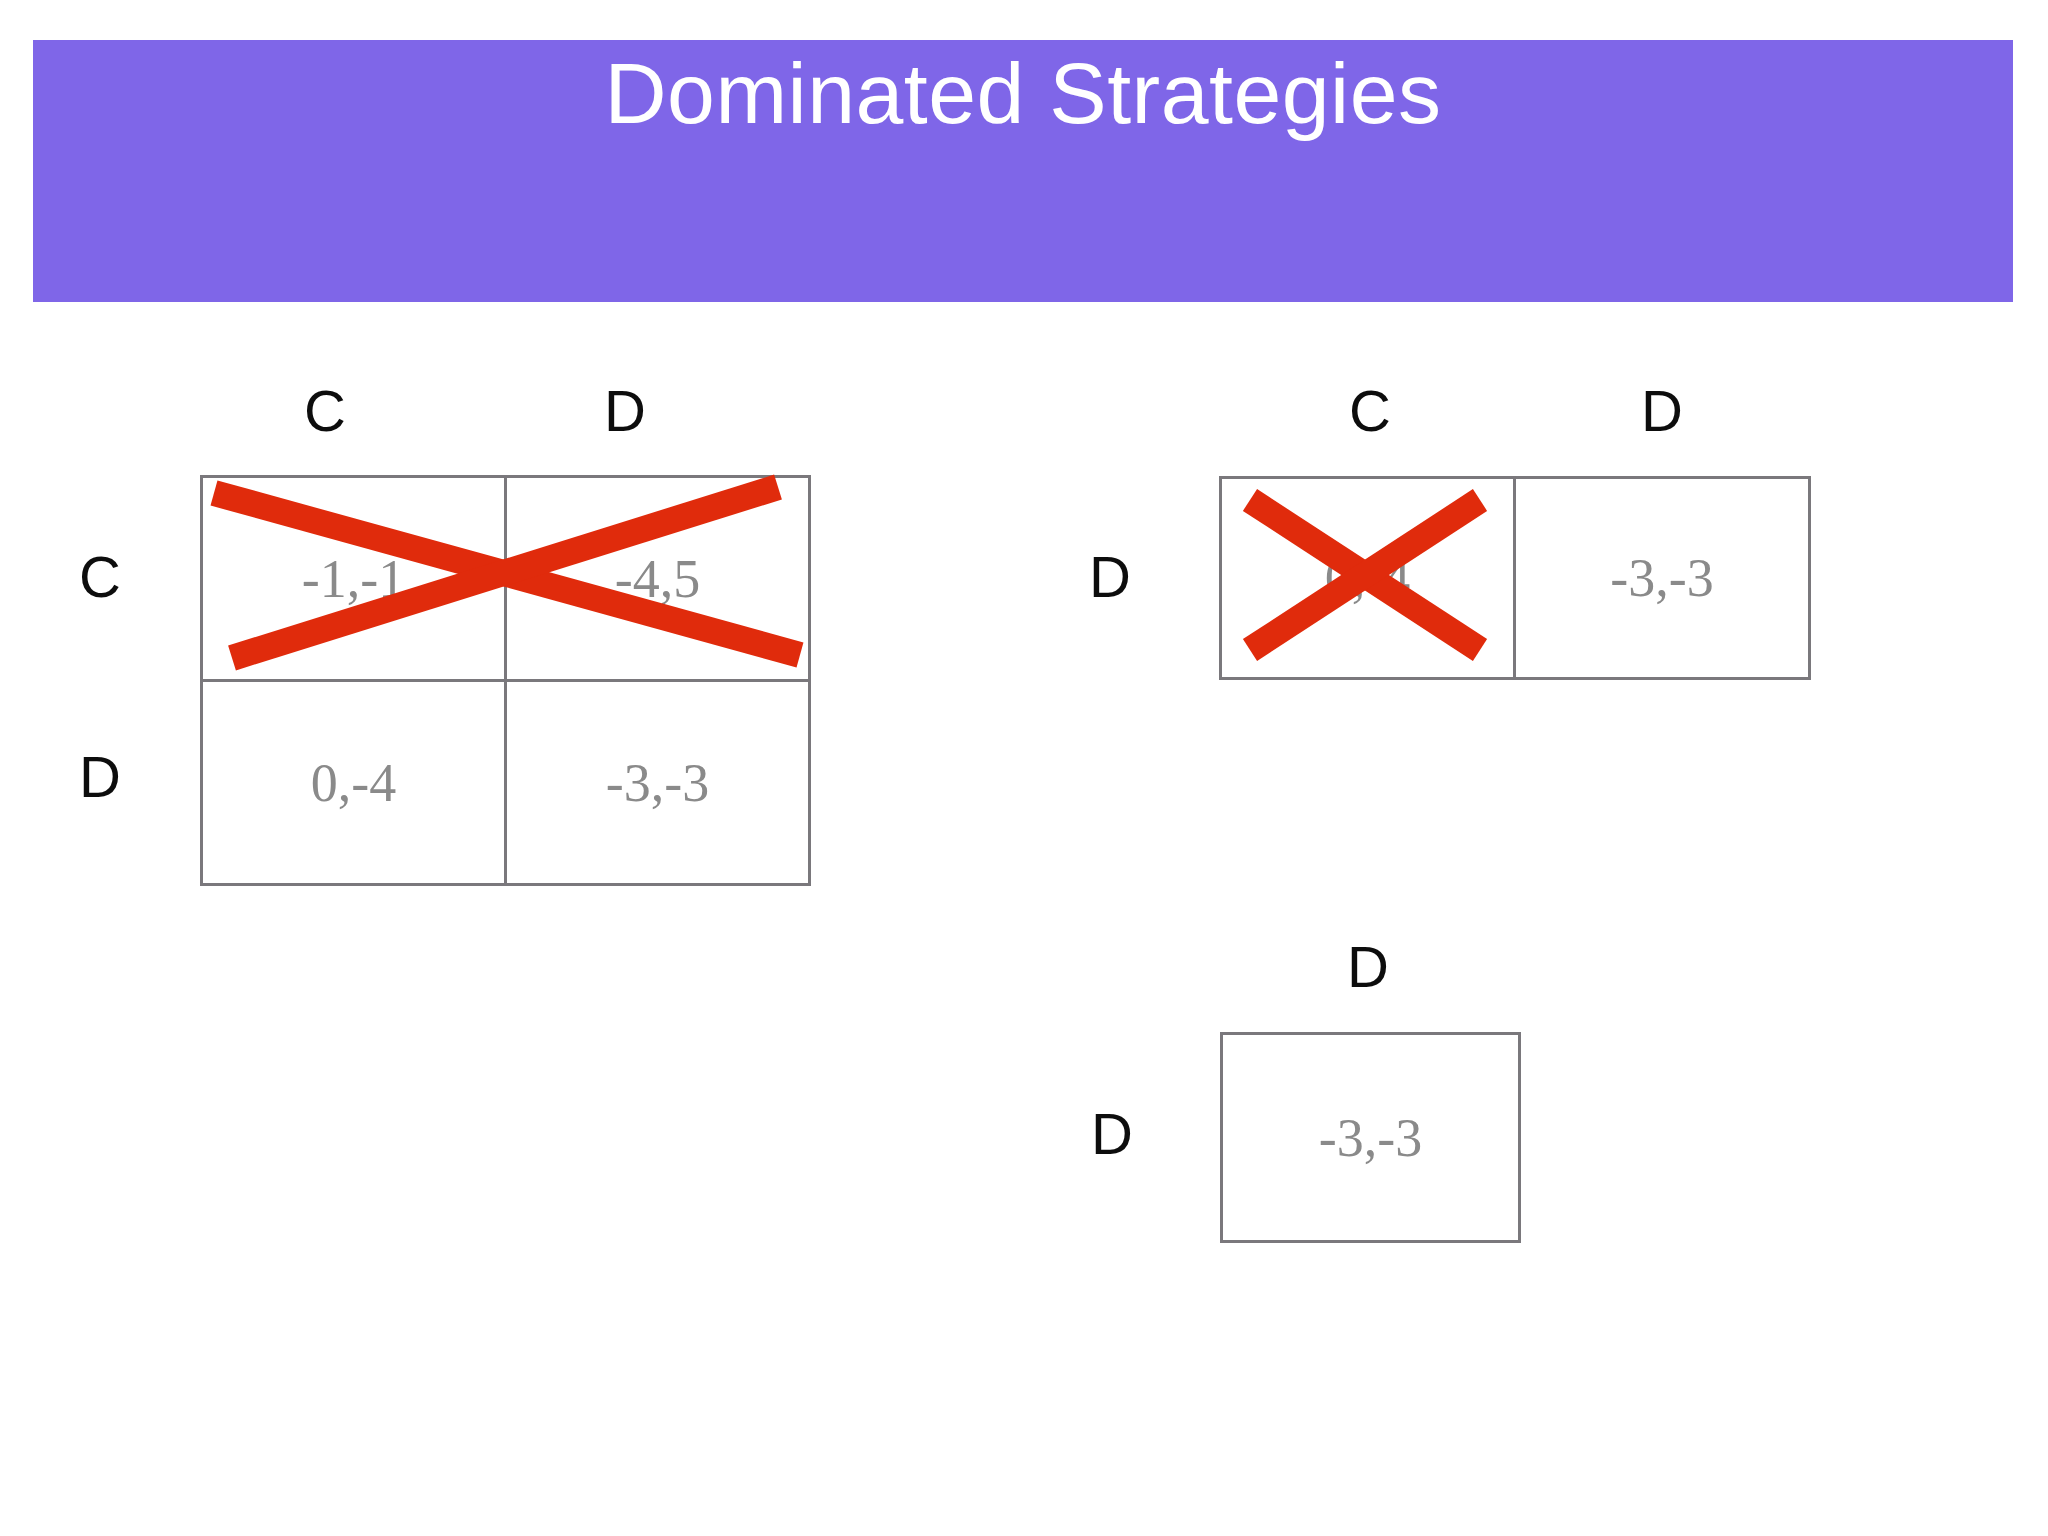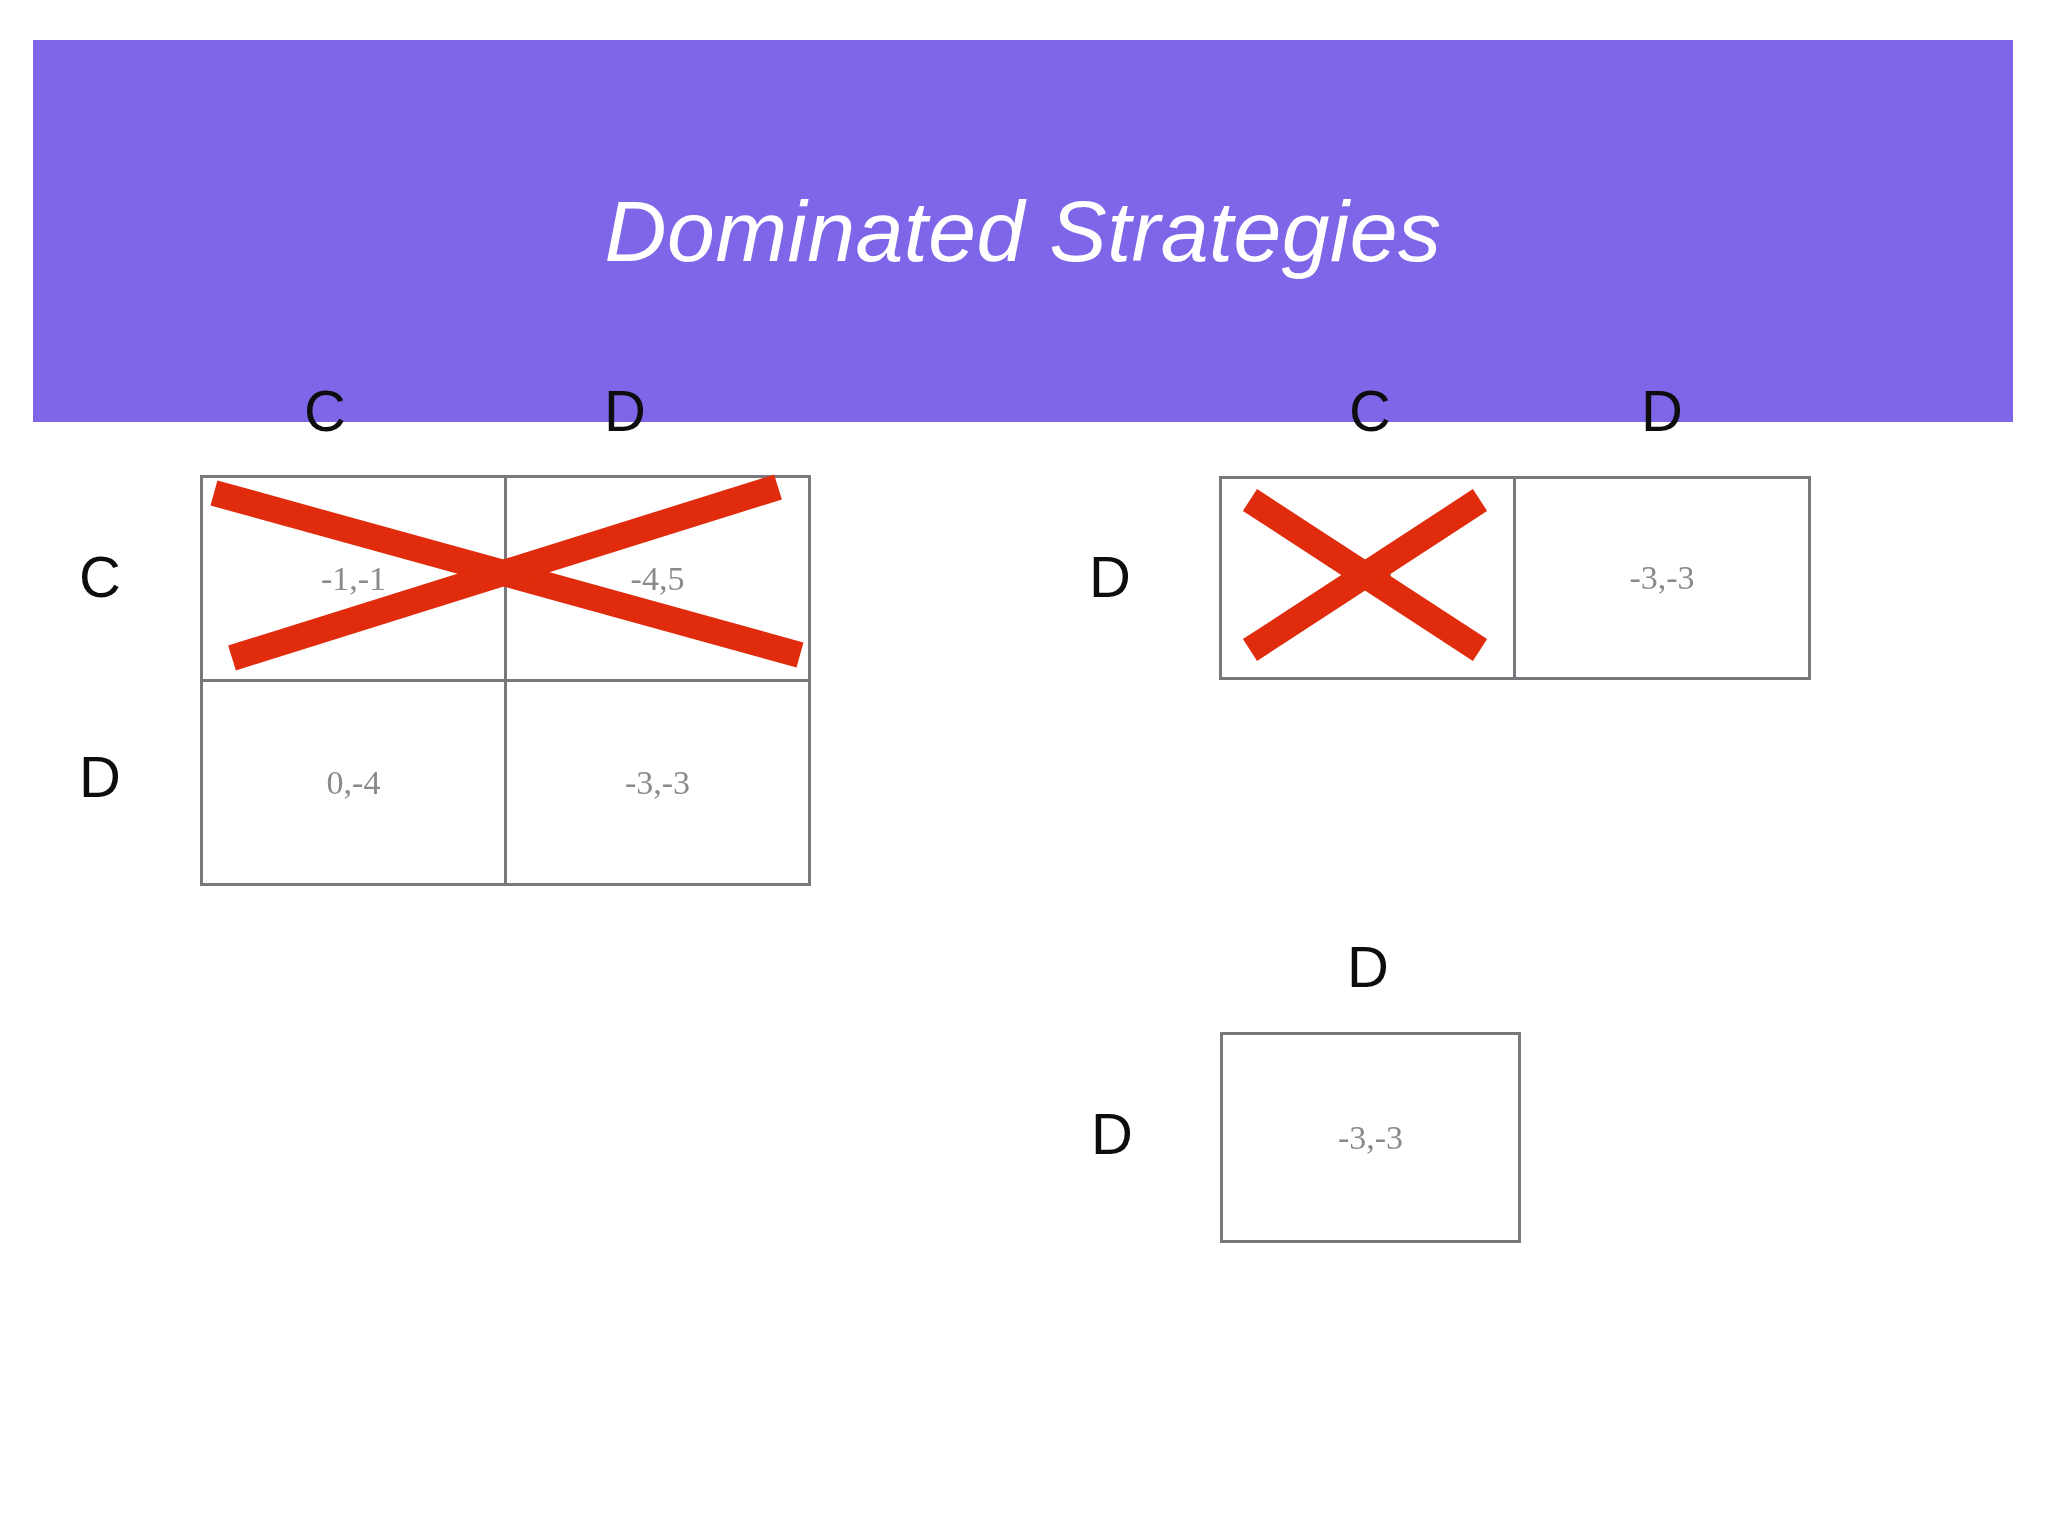--- a/index.html
+++ b/index.html
@@ -16,28 +16,27 @@
     overflow: hidden;
     font-family: "Liberation Sans", sans-serif;
   }
 
   
   #title-banner {
     position: absolute;
     left: 33px;
     top: 40px;
     width: 1980px;
-    height: 382px;
+    height: 262px;
     background: #7F66E8;
     display: flex;
     flex-direction: column;
     align-items: center;
-    justify-content: center;
+    justify-content: space-between;
     box-sizing: border-box;
-    font-style: italic;
   }
   #title-banner .title-line {
     color: #ffffff;
     font-family: "Liberation Sans", sans-serif;
     font-size: 86px;
     font-weight: 400;
     line-height: 1.24;
     letter-spacing: 0.5px;
     white-space: nowrap;
   }
@@ -68,21 +67,21 @@
   }
   .payoff-table {
     position: absolute;
     border-collapse: collapse;
     table-layout: fixed;
   }
   .payoff-table td {
     border: 3px solid #7a787c;
     color: #8a8a8a;
     font-family: "Liberation Serif", serif;
-    font-size: 34px;
+    font-size: 54px;
     font-weight: 400;
     text-align: center;
     vertical-align: middle;
     padding: 0;
   }
 
   
   .cross-out {
     position: absolute;
     pointer-events: none;

